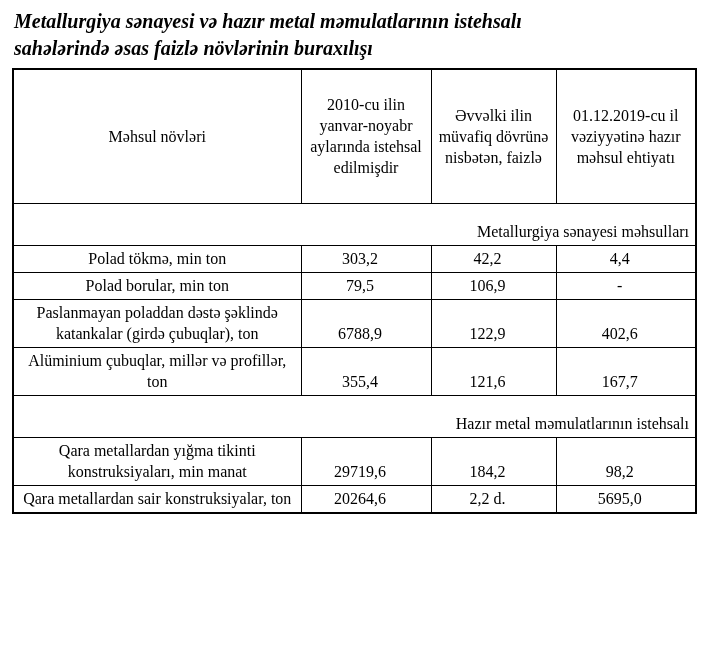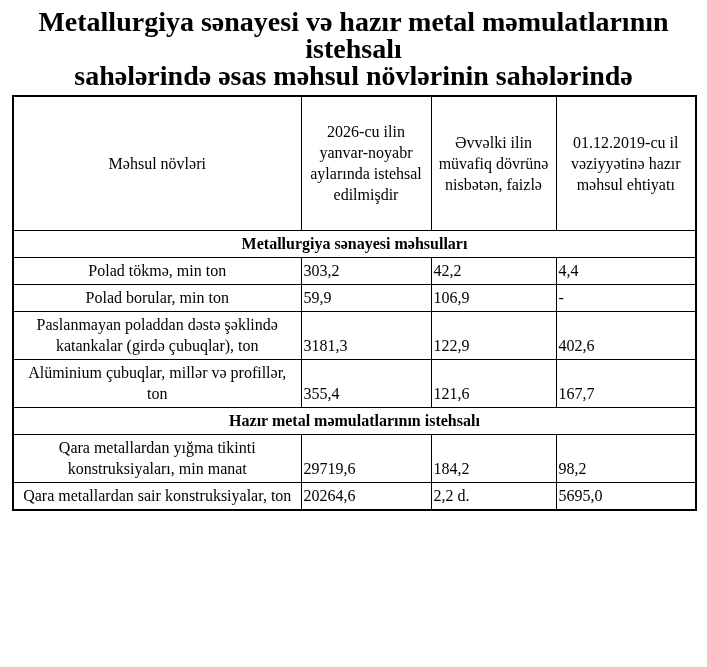--- a/index.html
+++ b/index.html
@@ -9,25 +9,26 @@
   }
   .page {
     width: 707px;
     min-height: 667px;
     background: #ffffff;
     font-family: "Liberation Serif", serif;
     color: #000000;
     box-sizing: border-box;
   }
   .title {
-    font-size: 28px;
+    font-size: 20px;
     font-weight: bold;
-    text-align: center;
+    text-align: left;
     line-height: 27px;
     margin: 8px 14px 6px 14px;
+    font-style: italic;
   }
   table.main-table {
     border-collapse: collapse;
     table-layout: fixed;
     width: 683px;
     margin: 0 12px;
     border: 2px solid #000000;
   }
   th, td {
     border: 1px solid #000000;
@@ -46,83 +47,83 @@
     vertical-align: middle;
     padding: 4px 4px;
     height: 134px;
   }
   td.name {
     text-align: center;
     vertical-align: top;
     padding: 2px 6px 3px 6px;
   }
   td.num {
-    text-align: left;
+    text-align: center;
     vertical-align: bottom;
     padding: 2px 14px 3px 2px;
   }
   td.num.stock {
   }
   tr.section td {
-    font-weight: bold;
-    text-align: center;
+    font-weight: normal;
+    text-align: right;
     vertical-align: middle;
-    padding: 2px 6px 3px 6px;
+    padding: 17px 6px 3px 6px;
   }
 </style>
 </head>
 <body>
 
 <div class="page">
 
   <div class="title">
     <span>Metallurgiya sənayesi və hazır metal məmulatlarının istehsalı</span>
     <br>
-    <span>sahələrində əsas məhsul növlərinin sahələrində</span>
+    <span>sahələrində əsas faizlə növlərinin buraxılışı</span>
   </div>
 
   <table class="main-table">
     <colgroup>
       <col class="c-name">
       <col class="c-prod">
       <col class="c-perc">
       <col class="c-stock">
     </colgroup>
     <thead>
       <tr>
         <th>Məhsul növləri</th>
-        <th>2026-cu ilin yanvar-noyabr aylarında istehsal edilmişdir</th>
+        <th>2010-cu ilin yanvar-noyabr aylarında istehsal edilmişdir</th>
         <th>Əvvəlki ilin müvafiq dövrünə nisbətən, faizlə</th>
         <th>01.12.2019-cu il vəziyyətinə hazır məhsul ehtiyatı</th>
       </tr>
     </thead>
     <tbody>
 
       <tr class="section">
         <td colspan="4">Metallurgiya sənayesi məhsulları</td>
       </tr>
 
       <tr>
         <td class="name">Polad tökmə, min ton</td>
         <td class="num">303,2</td>
         <td class="num">42,2</td>
         <td class="num stock">4,4</td>
       </tr>
 
 
       <tr>
         <td class="name">Polad borular,  min ton</td>
-        <td class="num">59,9</td>
+        <td class="num">79,5</td>
         <td class="num">106,9</td>
         <td class="num stock">-</td>
       </tr>
 
       <tr>
         <td class="name">Paslanmayan poladdan dəstə şəklində katankalar (girdə çubuqlar), ton</td>
-        <td class="num">3181,3</td>
+        <td class="num">6788,9</td>
         <td class="num">122,9</td>
         <td class="num stock">402,6</td>
       </tr>
 
 
       <tr>
         <td class="name">Alüminium çubuqlar, millər və profillər, ton</td>
         <td class="num">355,4</td>
         <td class="num">121,6</td>
         <td class="num stock">167,7</td>

